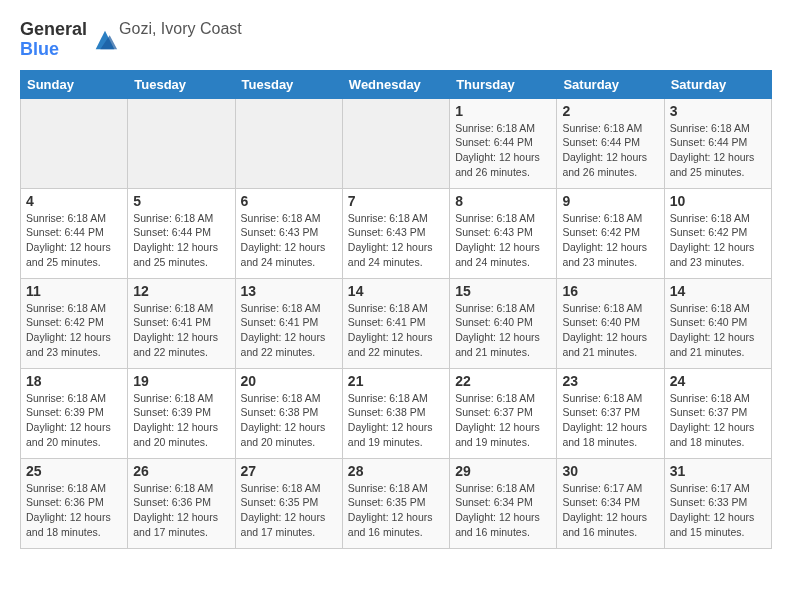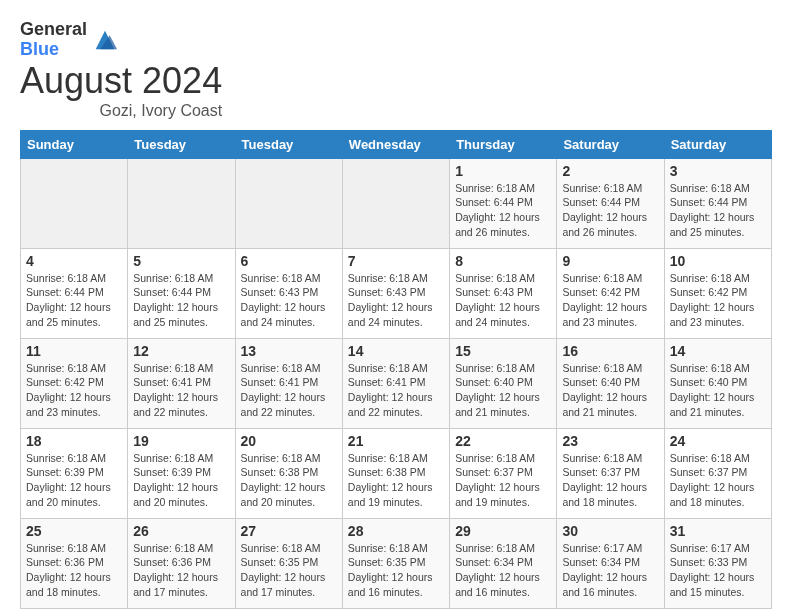--- a/index.html
+++ b/index.html
@@ -5,24 +5,23 @@
     * { box-sizing: border-box; margin: 0; padding: 0; }
     body {
       font-family: Arial, sans-serif;
       background: #fff;
       width: 792px;
       min-height: 612px;
       padding: 20px;
     }
     .header {
       display: flex;
-      justify-content: center;
+      justify-content: flex-start;
       align-items: flex-start;
       margin-bottom: 10px;
-      flex-direction: column;
     }
     .logo {
       display: flex;
       align-items: center;
     }
     .logo-text {
       display: flex;
       flex-direction: column;
       line-height: 1.1;
     }
@@ -106,21 +105,20 @@
     <div class="logo-text">
       <span class="logo-general">General</span>
       <span class="logo-blue">Blue</span>
     </div>
     <svg class="logo-icon" viewBox="0 0 30 30" xmlns="http://www.w3.org/2000/svg">
       <polygon points="5,25 15,5 25,25" fill="#2B7FC3"></polygon>
       <polygon points="10,25 20,10 28,25" fill="#1a5a9e" opacity="0.7"></polygon>
     </svg>
   </div>
   <div class="title-area">
-    <div class="month-year">August 2024</div>
     <div class="location">Gozi, Ivory Coast</div>
   </div>
 </div>
 
 <table>
   <thead>
     <tr>
     <th>Sunday</th>
         <th>Tuesday</th>
         <th>Tuesday</th>

